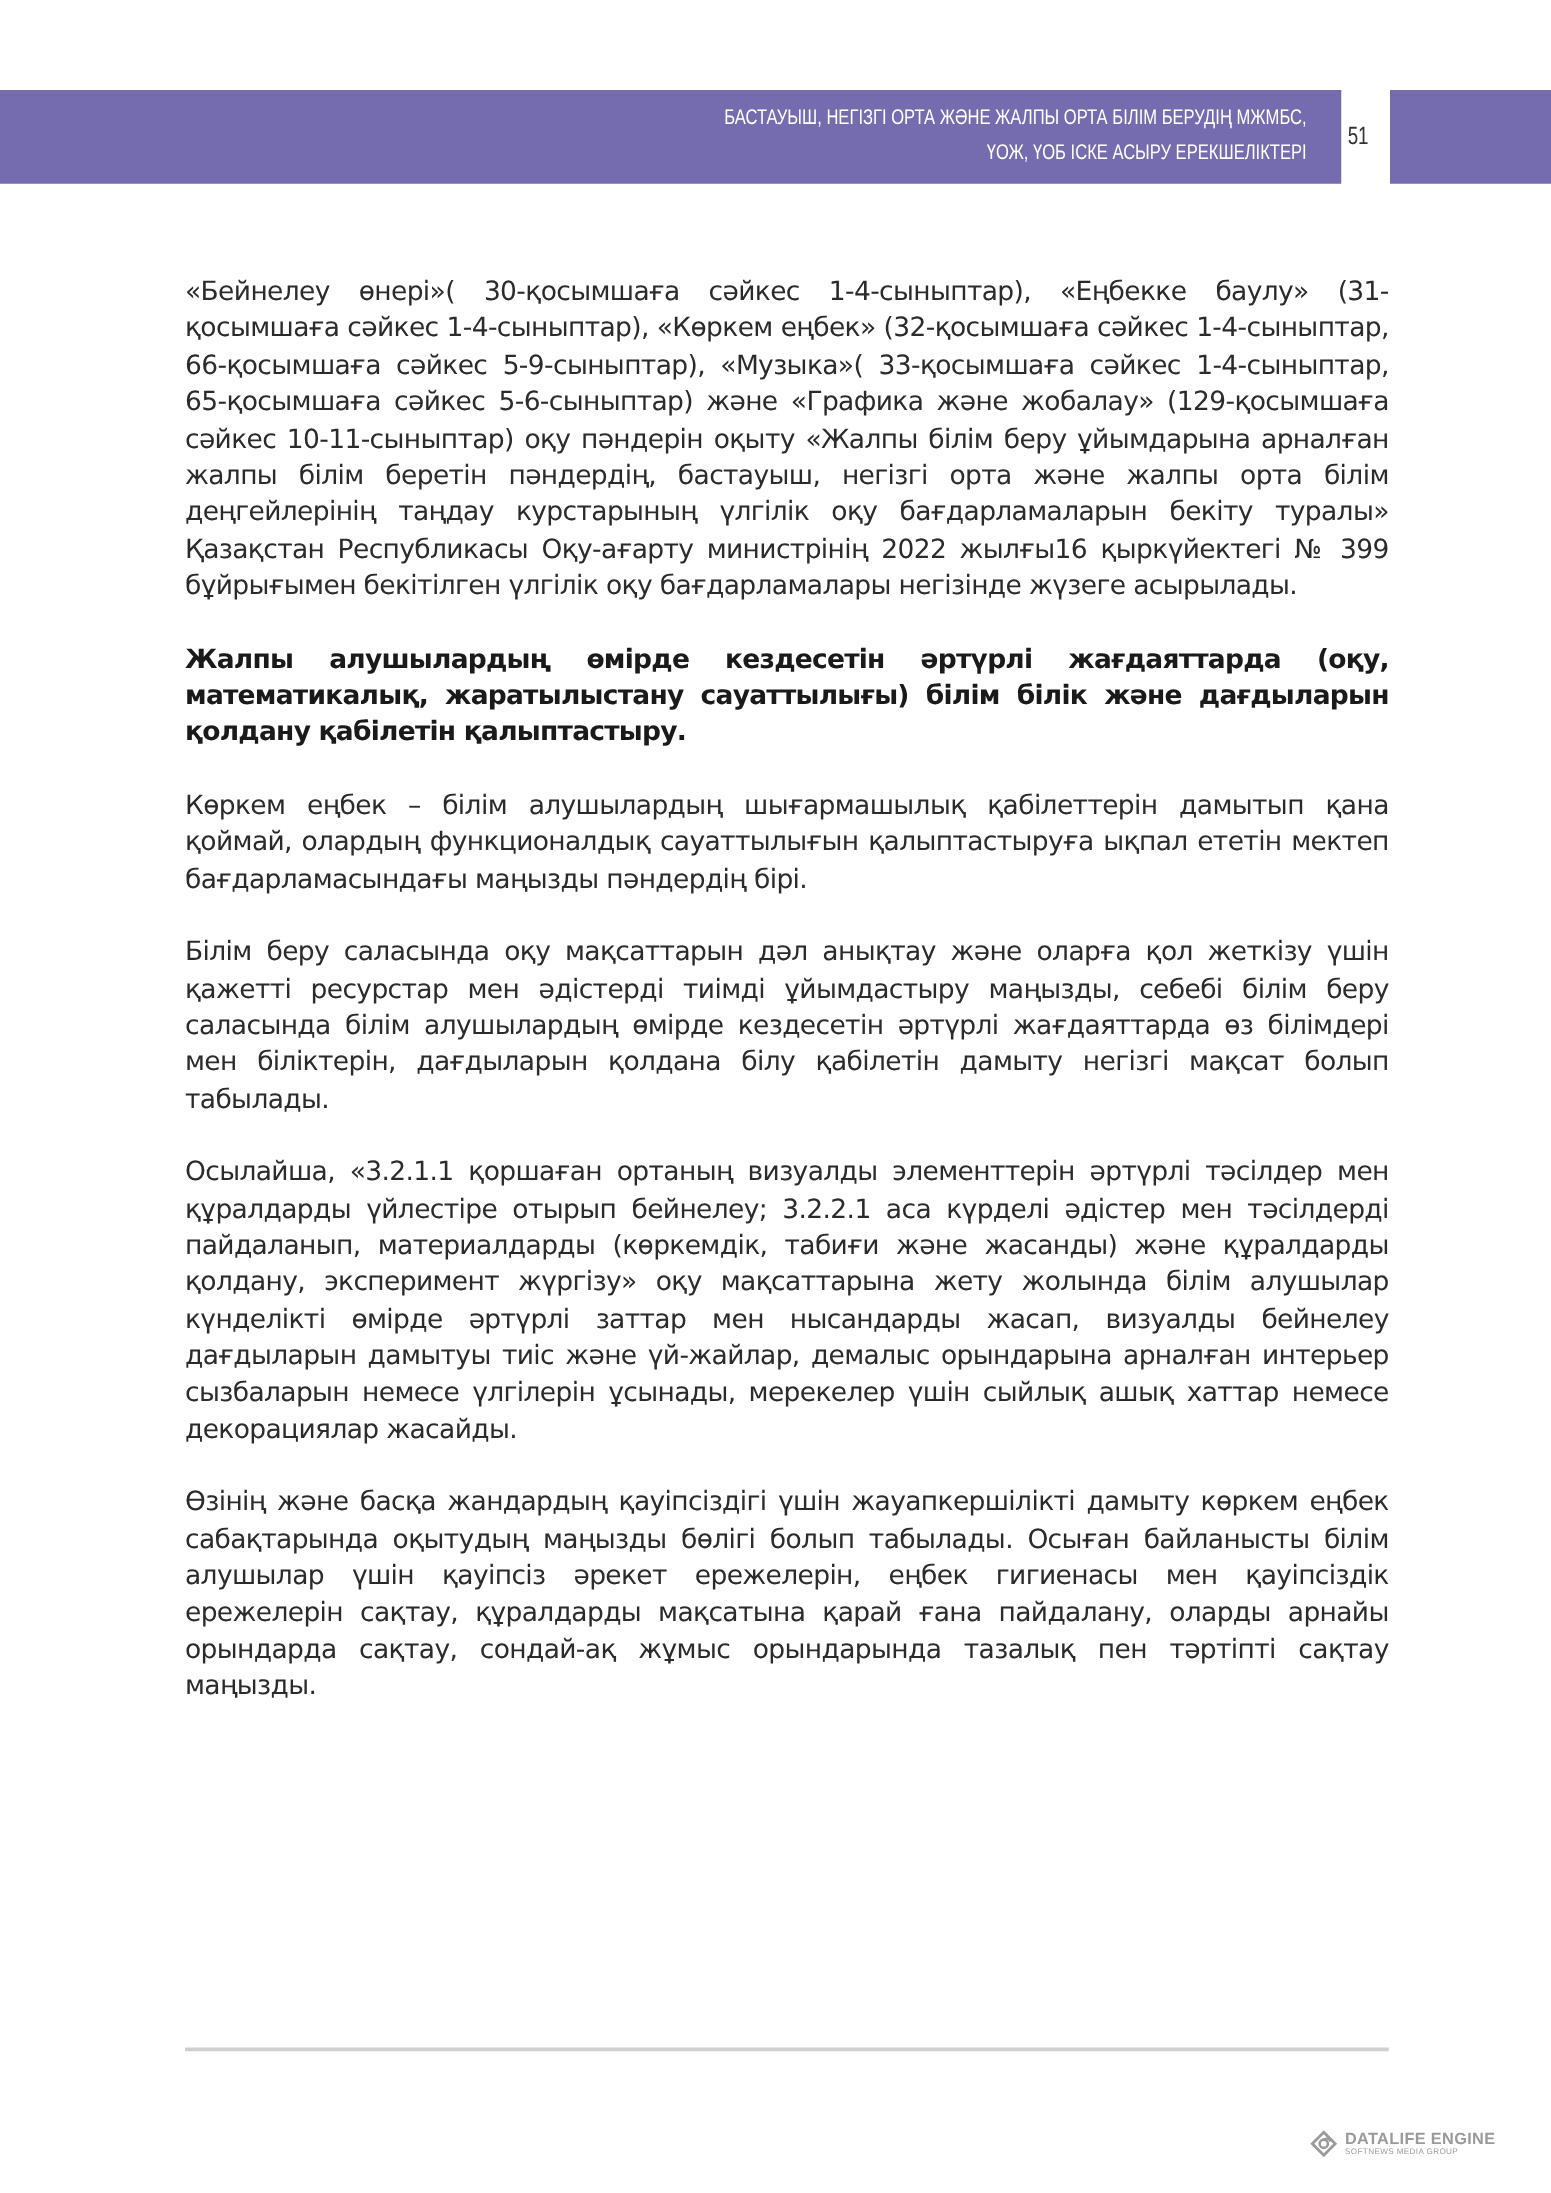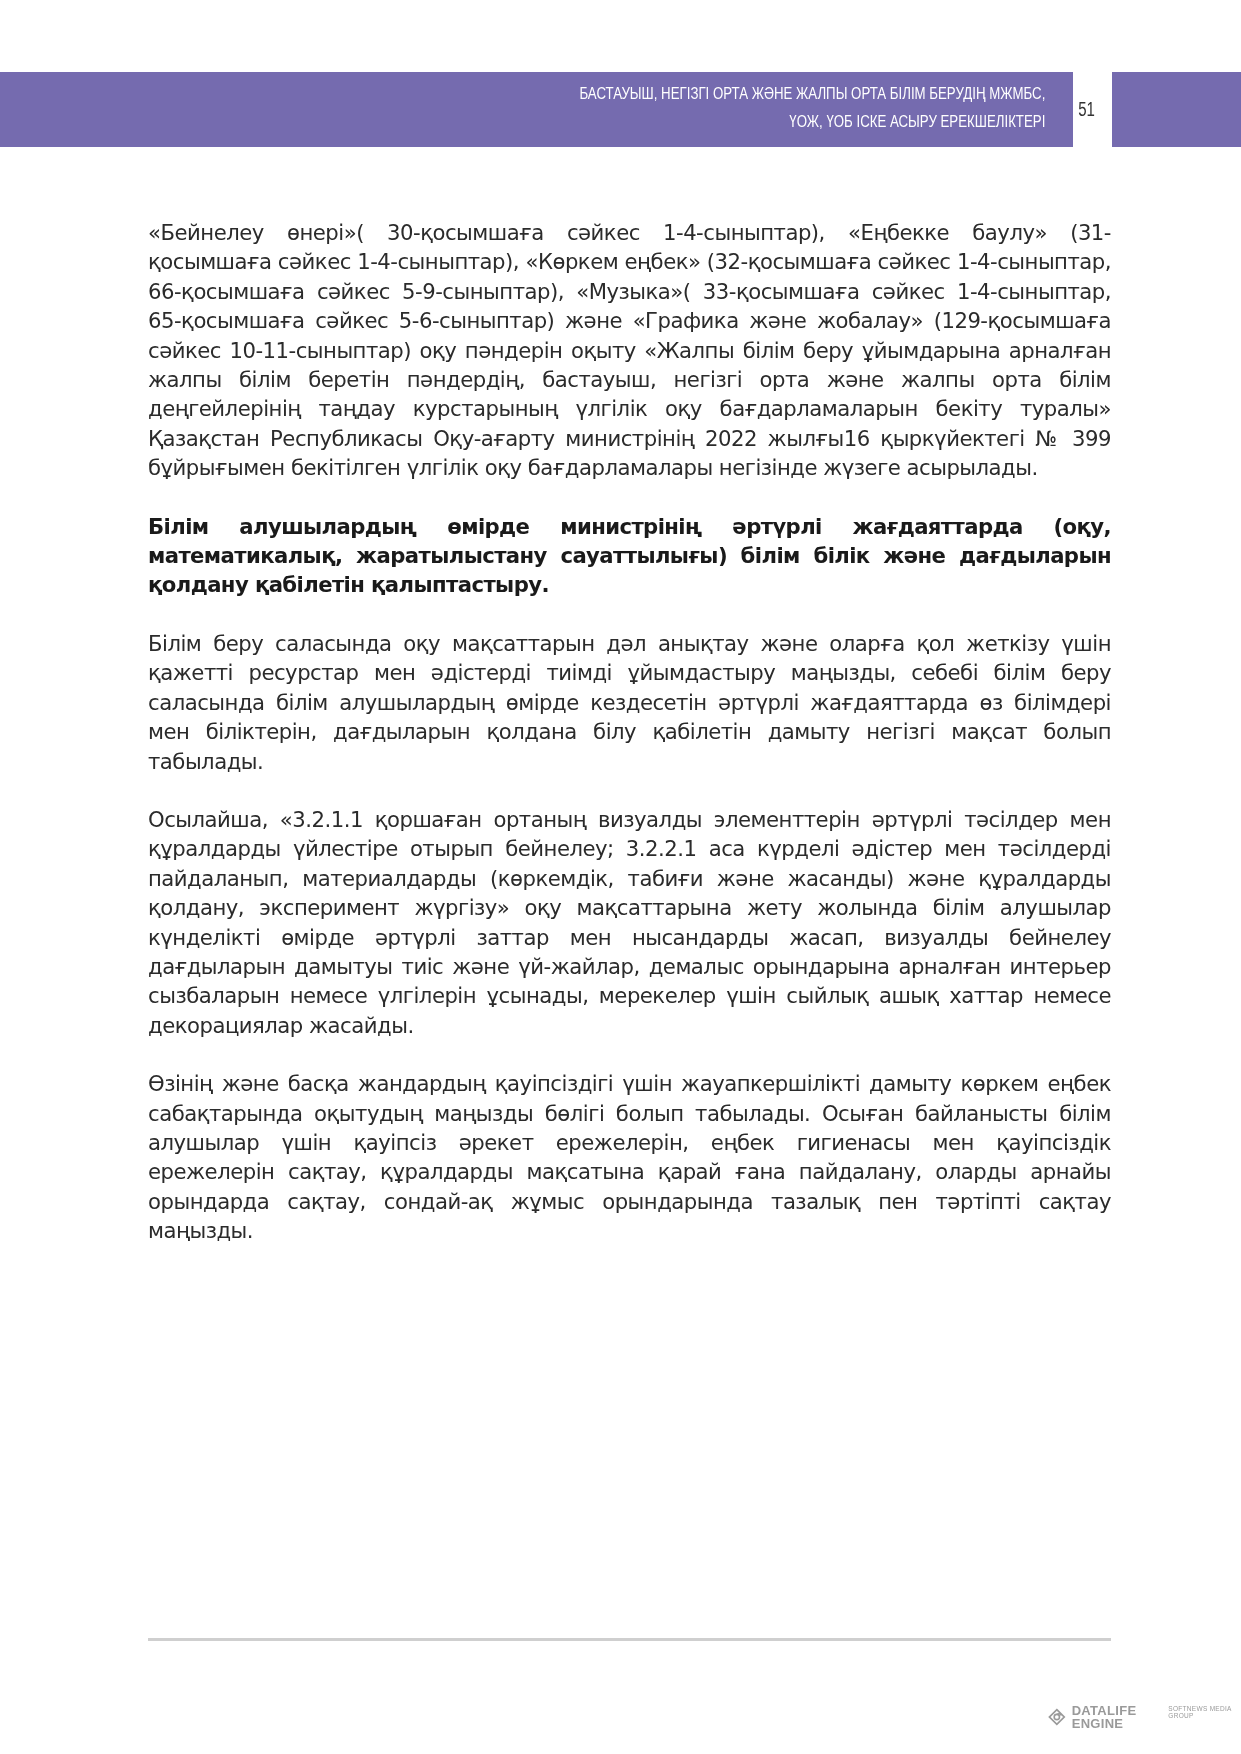--- a/index.html
+++ b/index.html
@@ -98,21 +98,21 @@
     align-items: center;
     gap: 6px;
     color: #9a9a9a;
   }
   .watermark-logo {
     width: 22px;
     height: 22px;
   }
   .watermark-text {
     display: flex;
-    flex-direction: row;
+    flex-direction: column;
     line-height: 1;
     justify-content: center;
   }
   .watermark-name {
     font-family: "Liberation Sans", sans-serif;
     font-weight: bold;
     font-size: 13px;
     letter-spacing: 0.3px;
   }
   .watermark-sub {
@@ -131,21 +131,22 @@
       <div>БАСТАУЫШ, НЕГІЗГІ ОРТА ЖӘНЕ ЖАЛПЫ ОРТА БІЛІМ БЕРУДІҢ МЖМБС,</div>
       <div>ҮОЖ, ҮОБ ІСКЕ АСЫРУ ЕРЕКШЕЛІКТЕРІ</div>
     </div>
   </div>
   <div class="page-number">51</div>
   <div class="header-right-box"></div>
 </header>
 
 <main class="content">
   <p class="para">«Бейнелеу өнері»( 30-қосымшаға сәйкес 1-4-сыныптар), «Еңбекке баулу» (31-қосымшаға сәйкес 1-4-сыныптар), «Көркем еңбек» (32-қосымшаға сәйкес 1-4-сыныптар, 66-қосымшаға сәйкес 5-9-сыныптар), «Музыка»( 33-қосымшаға сәйкес 1-4-сыныптар, 65-қосымшаға сәйкес 5-6-сыныптар) және «Графика және жобалау» (129-қосымшаға сәйкес 10-11-сыныптар) оқу пәндерін оқыту «Жалпы білім беру ұйымдарына арналған жалпы білім беретін пәндердің, бастауыш, негізгі орта және жалпы орта білім деңгейлерінің таңдау курстарының үлгілік оқу бағдарламаларын бекіту туралы» Қазақстан Республикасы Оқу-ағарту министрінің 2022 жылғы16 қыркүйектегі № 399 бұйрығымен бекітілген үлгілік оқу бағдарламалары негізінде жүзеге асырылады.</p>
-  <p class="para heading">Білім алушылардың өмірде министрінің әртүрлі жағдаяттарда (оқу, математикалық, жаратылыстану сауаттылығы) білім білік және дағдыларын қолдану қабілетін қалыптастыру.</p>
+  <p class="para heading">Жалпы алушылардың өмірде кездесетін әртүрлі жағдаяттарда (оқу, математикалық, жаратылыстану сауаттылығы) білім білік және дағдыларын қолдану қабілетін қалыптастыру.</p>
+  <p class="para">Көркем еңбек – білім алушылардың шығармашылық қабілеттерін дамытып қана қоймай, олардың функционалдық сауаттылығын қалыптастыруға ықпал ететін мектеп бағдарламасындағы маңызды пәндердің бірі.</p>
   <p class="para">Білім беру саласында оқу мақсаттарын дәл анықтау және оларға қол жеткізу үшін қажетті ресурстар мен әдістерді тиімді ұйымдастыру маңызды, себебі білім беру саласында білім алушылардың өмірде кездесетін әртүрлі жағдаяттарда  өз білімдері  мен біліктерін,  дағдыларын қолдана білу  қабілетін дамыту негізгі мақсат болып табылады.</p>
   <p class="para">Осылайша, «3.2.1.1 қоршаған ортаның визуалды элементтерін әртүрлі тәсілдер мен құралдарды үйлестіре отырып бейнелеу; 3.2.2.1 аса күрделі әдістер мен тәсілдерді пайдаланып, материалдарды (көркемдік, табиғи және жасанды) және құралдарды қолдану, эксперимент жүргізу» оқу мақсаттарына жету   жолында білім алушылар күнделікті өмірде әртүрлі заттар мен нысандарды жасап, визуалды бейнелеу дағдыларын дамытуы тиіс және үй-жайлар, демалыс орындарына арналған интерьер сызбаларын немесе үлгілерін ұсынады, мерекелер үшін сыйлық ашық хаттар немесе декорациялар жасайды.</p>
   <p class="para">Өзінің және басқа жандардың  қауіпсіздігі үшін жауапкершілікті  дамыту көркем еңбек сабақтарында оқытудың маңызды бөлігі болып табылады. Осыған байланысты білім алушылар үшін қауіпсіз әрекет   ережелерін, еңбек гигиенасы мен қауіпсіздік ережелерін сақтау, құралдарды мақсатына қарай ғана пайдалану, оларды арнайы орындарда сақтау, сондай-ақ жұмыс орындарында тазалық пен тәртіпті сақтау маңызды.</p>
 </main>
 
 <div class="footer-rule"></div>
 
 <div class="watermark">
   <svg class="watermark-logo" viewBox="0 0 24 24">
     <path d="M12 2 L22 12 L12 22 L2 12 Z" fill="none" stroke="#9a9a9a" stroke-width="2.4"></path>

